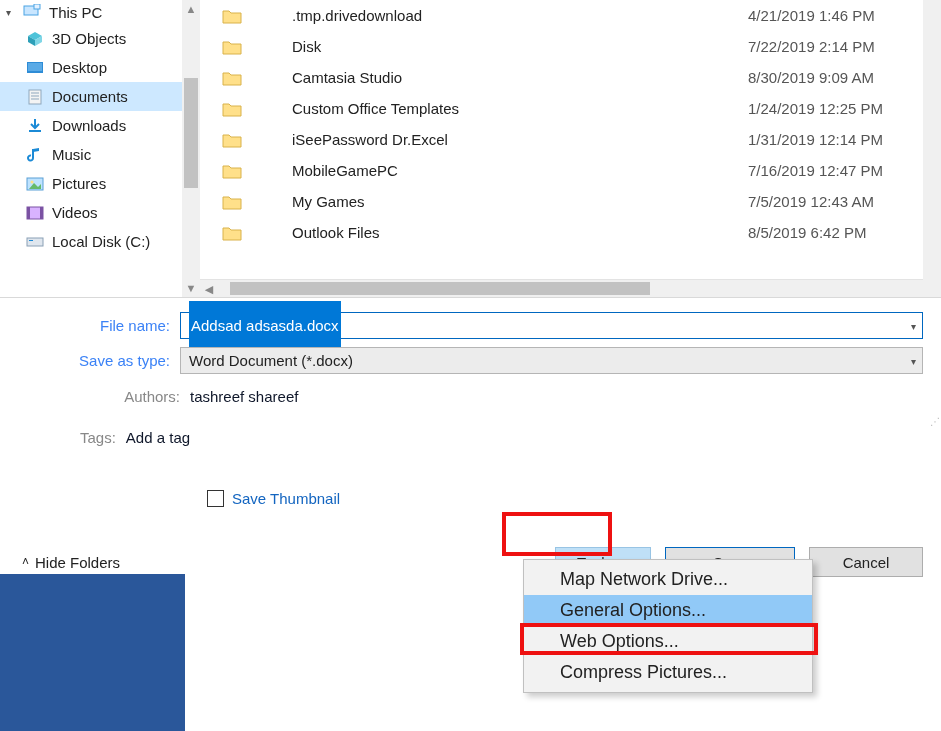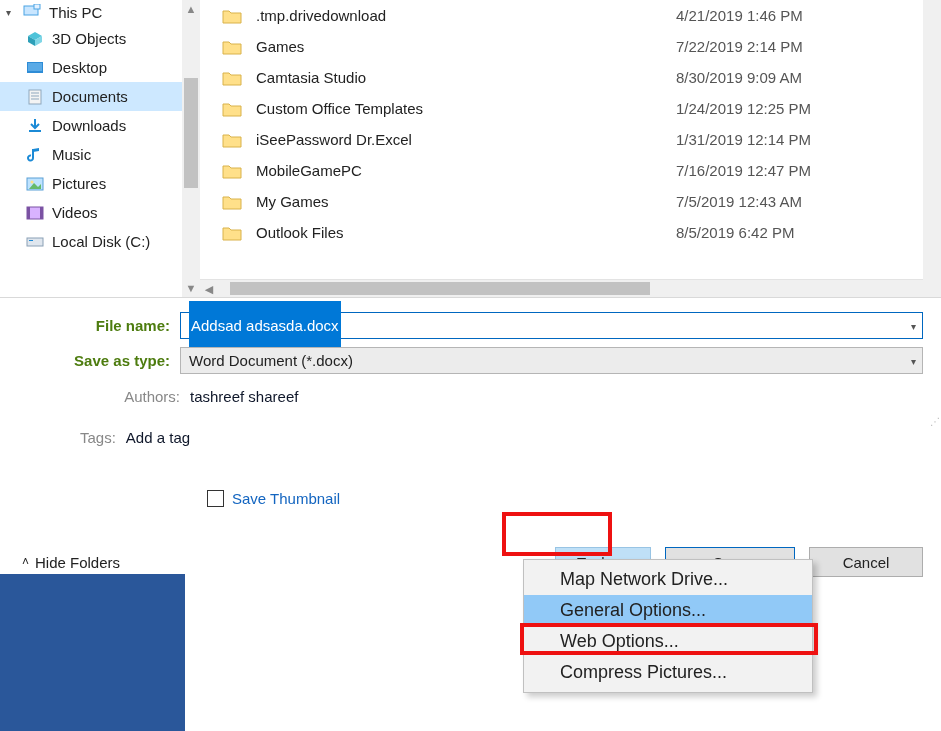--- a/index.html
+++ b/index.html
@@ -105,20 +105,21 @@
   .filelist {
     flex: 1;
     position: relative;
     overflow: hidden;
   }
   .row {
     display: flex;
     align-items: center;
     height: 31px;
     padding-left: 22px;
+    gap: 36px;
   }
   .row .fico {
     width: 20px;
     height: 16px;
     margin-right: 14px;
   }
   .row .fname {
     flex: 0 0 420px;
     color: #222;
   }
@@ -171,22 +172,21 @@
   }
   .field {
     display: flex;
     align-items: center;
     margin-bottom: 8px;
   }
   .field label {
     width: 158px;
     text-align: right;
     padding-right: 10px;
-    color: #4d7c0f;
-    font-weight: bold;
+    color: #3b82f6;
   }
   .combo {
     flex: 1;
     height: 27px;
     display: flex;
     align-items: center;
     padding: 0 26px 0 8px;
     position: relative;
     font-size: 15px;
   }
@@ -457,21 +457,21 @@
           </span>
         <span class="fname">.tmp.drivedownload</span>
         <span class="fdate">4/21/2019 1:46 PM</span>
       </div>
       <div class="row">
         <span class="fico">
             <svg viewBox="0 0 20 16">
               <path d="M1 3h6l2 2h10v10H1z" fill="#ffe08a" stroke="#d9b24a"></path>
             </svg>
           </span>
-        <span class="fname">Games</span>
+        <span class="fname">Disk</span>
         <span class="fdate">7/22/2019 2:14 PM</span>
       </div>
       <div class="row">
         <span class="fico">
             <svg viewBox="0 0 20 16">
               <path d="M1 3h6l2 2h10v10H1z" fill="#ffe08a" stroke="#d9b24a"></path>
             </svg>
           </span>
         <span class="fname">Camtasia Studio</span>
         <span class="fdate">8/30/2019 9:09 AM</span>

